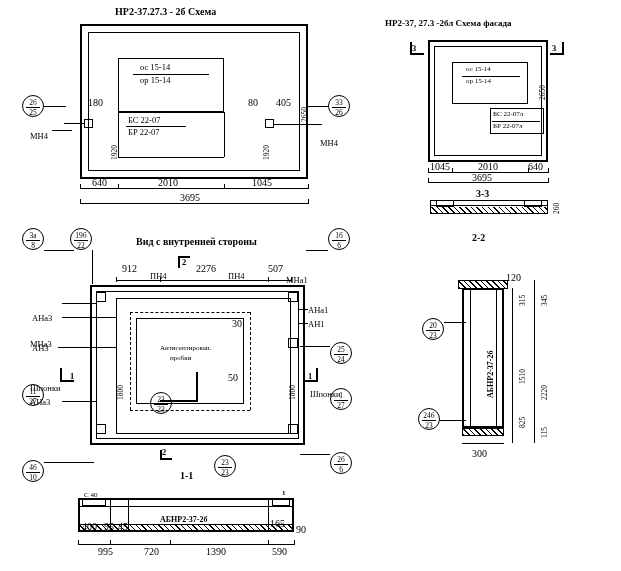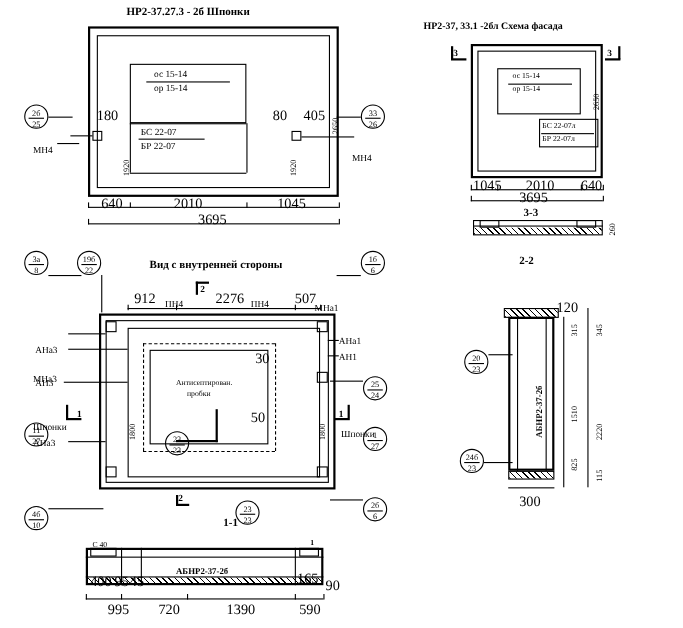--- a/index.html
+++ b/index.html
@@ -15,32 +15,32 @@
   .h2{height:2px;}
   .v2{width:2px;}
   .box{position:absolute;border:1px solid #000;box-sizing:border-box;}
   .box2{position:absolute;border:2px solid #000;box-sizing:border-box;}
   .bub{position:absolute;width:22px;height:22px;border:1px solid #000;border-radius:50%;
        box-sizing:border-box;font-size:7.5px;text-align:center;}
   .bub span{display:block;line-height:9px;}
   .bub .t{padding-top:2px;}
   .bub .sep{width:14px;height:1px;background:#000;margin:0 auto;}
   .tick{position:absolute;background:#000;width:1px;height:5px;}
-  .dimtxt{position:absolute;font-size:13px;white-space:nowrap;}
+  .dimtxt{position:absolute;font-size:10px;white-space:nowrap;}
   .vtxt{position:absolute;font-size:7.5px;white-space:nowrap;
         transform-origin:0 0;transform:rotate(-90deg);}
   .hatch{position:absolute;
     background:repeating-linear-gradient(45deg,#000 0 1px,transparent 1px 4px);}
   .dash{position:absolute;border-top:1px dashed #000;}
   .small{font-size:7px;}
 </style>
 </head>
 <body>
 
-<div class="title" style="left:115px;top:6px;">НР2-37.27.3 - 2б   Шпонки</div>
+<div class="title" style="left:115px;top:6px;">НР2-37.27.3 - 2б   Схема</div>
 
 <div class="box2" style="left:80px;top:24px;width:228px;height:155px;"></div>
 <div class="box" style="left:88px;top:32px;width:212px;height:139px;"></div>
 
 <div class="box" style="left:118px;top:58px;width:106px;height:54px;"></div>
 
 <div class="line h" style="left:118px;top:157px;width:106px;"></div>
 <div class="line v" style="left:224px;top:112px;height:45px;"></div>
 <div class="line v" style="left:118px;top:112px;height:45px;"></div>
 <div class="line h" style="left:118px;top:112px;width:106px;"></div>
@@ -89,21 +89,21 @@
 <div class="tick" style="left:308px;top:199px;"></div>
 <div class="dimtxt" style="left:180px;top:192px;">3695</div>
 
 <div class="dimtxt" style="left:88px;top:97px;">180</div>
 <div class="dimtxt" style="left:248px;top:97px;">80</div>
 <div class="dimtxt" style="left:276px;top:97px;">405</div>
 <div class="vtxt" style="left:110px;top:160px;">1920</div>
 <div class="vtxt" style="left:262px;top:160px;">1920</div>
 <div class="vtxt" style="left:300px;top:122px;">2650</div>
 
-<div class="title" style="left:385px;top:18px;font-size:9px;">НР2-37, 33.1 -2бл Схема фасада</div>
+<div class="title" style="left:385px;top:18px;font-size:9px;">НР2-37, 27.3 -2бл Схема фасада</div>
 
 <div class="box2" style="left:428px;top:40px;width:120px;height:122px;"></div>
 <div class="box" style="left:434px;top:46px;width:108px;height:110px;"></div>
 <div class="box" style="left:452px;top:62px;width:76px;height:42px;"></div>
 <div class="lbl small" style="left:466px;top:66px;">ос 15-14</div>
 <div class="line h" style="left:462px;top:76px;width:58px;"></div>
 <div class="lbl small" style="left:466px;top:78px;">ор 15-14</div>
 
 <div class="box" style="left:490px;top:108px;width:54px;height:26px;"></div>
 <div class="lbl small" style="left:493px;top:111px;">БС 22-07л</div>
@@ -310,21 +310,21 @@
 </div>
 <div class="line h" style="left:444px;top:322px;width:22px;"></div>
 
 <div class="bub" style="left:418px;top:408px;">
   <span class="t">24б</span>
     <div class="sep"></div>
   <span>23</span>
 </div>
 <div class="line h" style="left:440px;top:420px;width:26px;"></div>
 
-<div class="title" style="left:203px;top:470px;">1-1</div>
+<div class="title" style="left:180px;top:470px;">1-1</div>
 
 <div class="box2" style="left:78px;top:498px;width:216px;height:34px;"></div>
 <div class="line h" style="left:78px;top:506px;width:216px;"></div>
 <div class="line h" style="left:78px;top:524px;width:216px;"></div>
 <div class="hatch" style="left:79px;top:525px;width:214px;height:6px;"></div>
 <div class="line v" style="left:110px;top:498px;height:34px;"></div>
 <div class="line v" style="left:128px;top:498px;height:34px;"></div>
 <div class="line v" style="left:268px;top:498px;height:34px;"></div>
 <div class="box" style="left:82px;top:498px;width:24px;height:8px;"></div>
 <div class="box" style="left:272px;top:498px;width:18px;height:8px;"></div>

